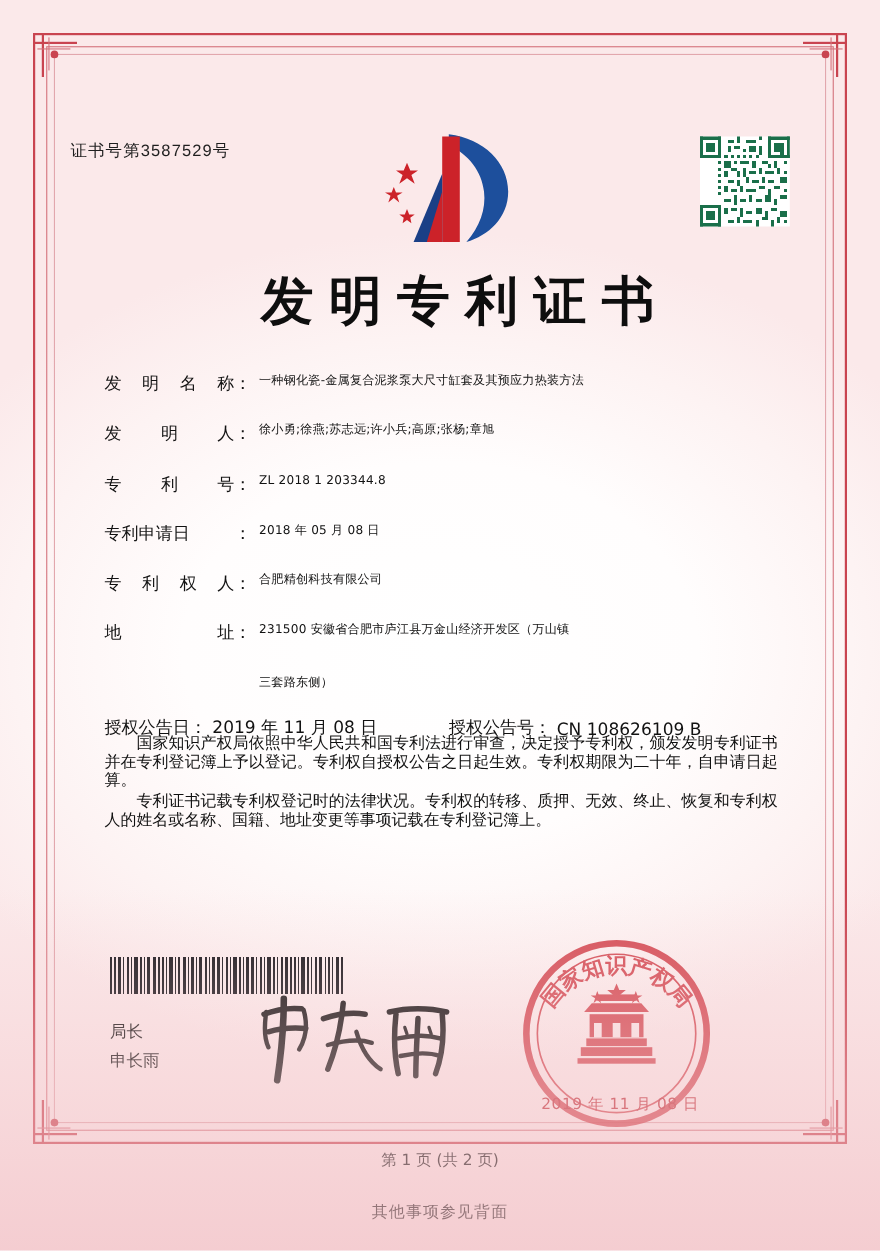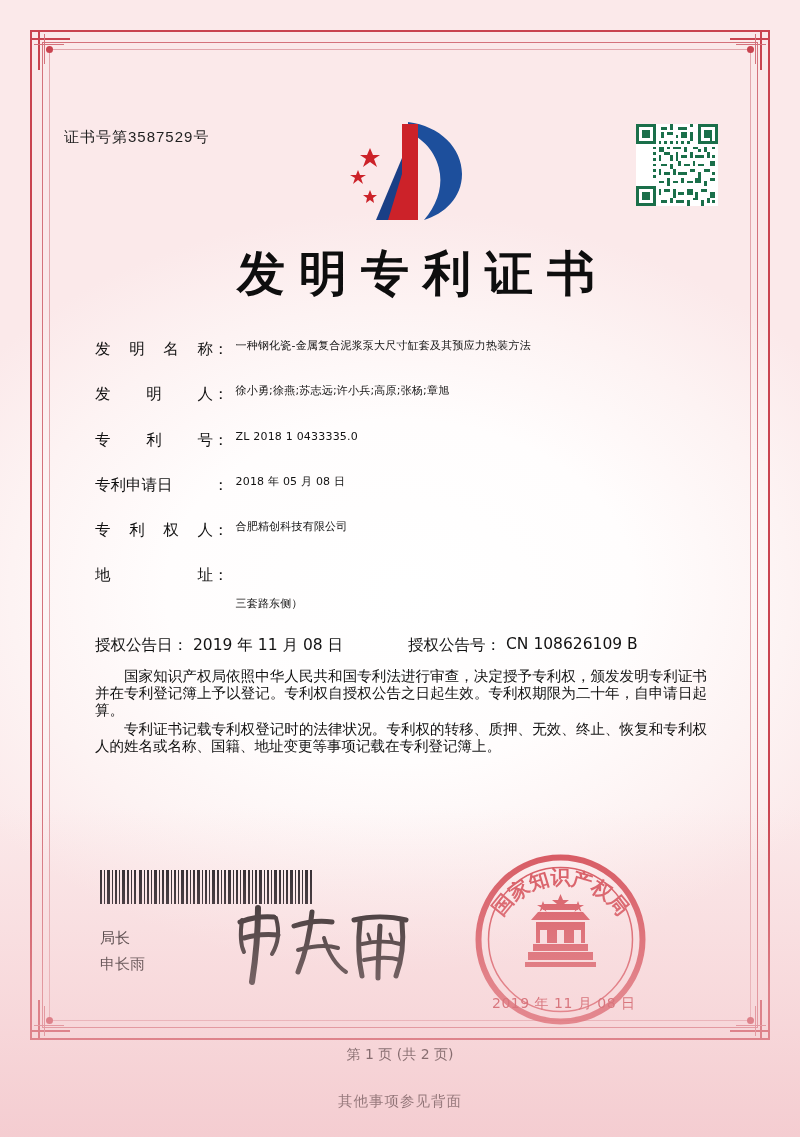--- a/index.html
+++ b/index.html
@@ -149,21 +149,21 @@
   .field-value .sub {
     display: block;
     padding-left: 0;
     margin-top: 32px;
   }
   .row-inline {
     display: flex;
     align-items: flex-start;
     margin-bottom: 22px;
   }
-  .row-inline .part { display: flex; align-items: flex-start; }
+  .row-inline .part { display: flex; align-items: flex-end; }
   .row-inline .lbl2 {
     margin-left: 65px;
     white-space: nowrap;
   }
 
   
   .paragraphs {
     position: absolute;
     left: 95px; top: 668px;
     width: 612px;
@@ -417,21 +417,21 @@
       <div class="field-value">徐小勇;徐燕;苏志远;许小兵;高原;张杨;章旭</div>
     </div>
 
     <div class="field-row">
       <div class="field-label">
         <span>专</span>
         <span>利</span>
         <span>号</span>
       </div>
       <div class="field-colon">：</div>
-      <div class="field-value">ZL 2018 1 0433335.0</div>
+      <div class="field-value">ZL 2018 1 203344.8</div>
     </div>
 
     <div class="field-row">
       <div class="field-label">
         <span>专利申请日</span>
       </div>
       <div class="field-colon">：</div>
       <div class="field-value">2018 年 05 月 08 日</div>
     </div>
 
@@ -446,20 +446,21 @@
       <div class="field-value">合肥精创科技有限公司</div>
     </div>
 
     <div class="field-row">
       <div class="field-label">
         <span>地</span>
         <span>址</span>
       </div>
       <div class="field-colon">：</div>
       <div class="field-value">
+        <span>231500 安徽省合肥市庐江县万金山经济开发区（万山镇</span>
         <span class="sub">三套路东侧）</span>
       </div>
     </div>
 
     <div class="row-inline">
       <div class="part">
         <div style="white-space:nowrap">授权公告日</div>
         <div>：</div>
         <div style="padding-left:5px;white-space:nowrap">2019 年 11 月 08 日</div>
       </div>

